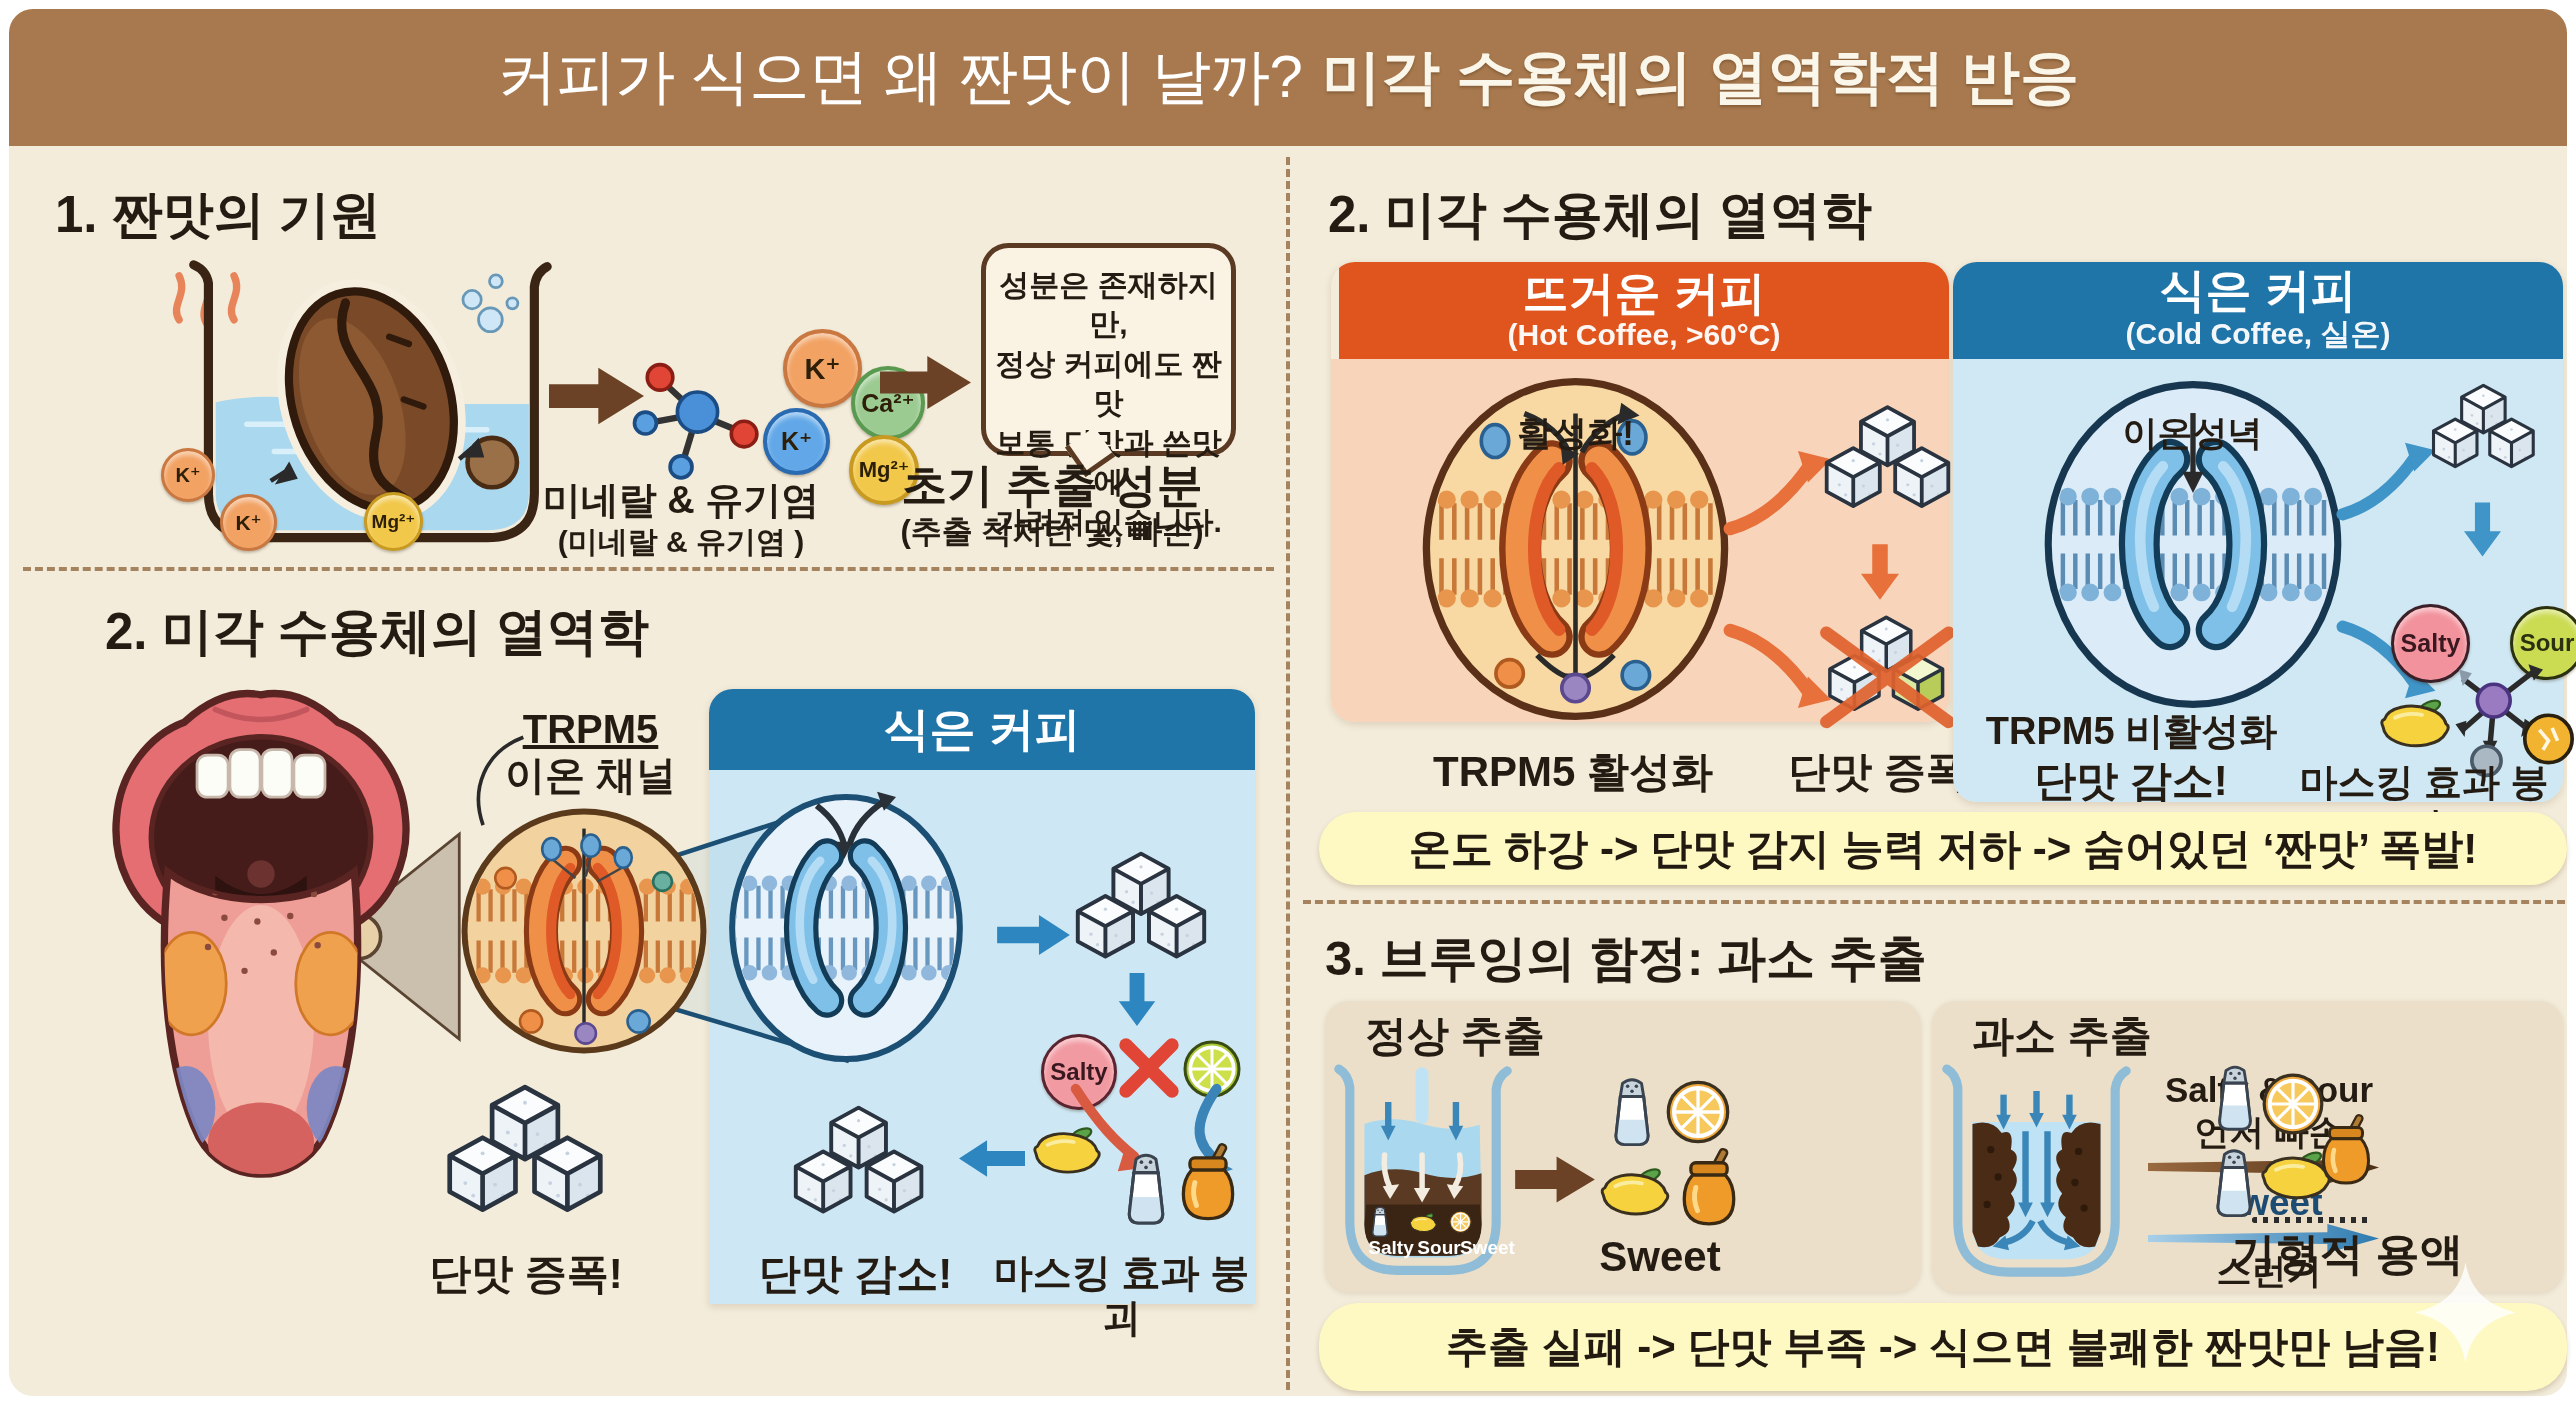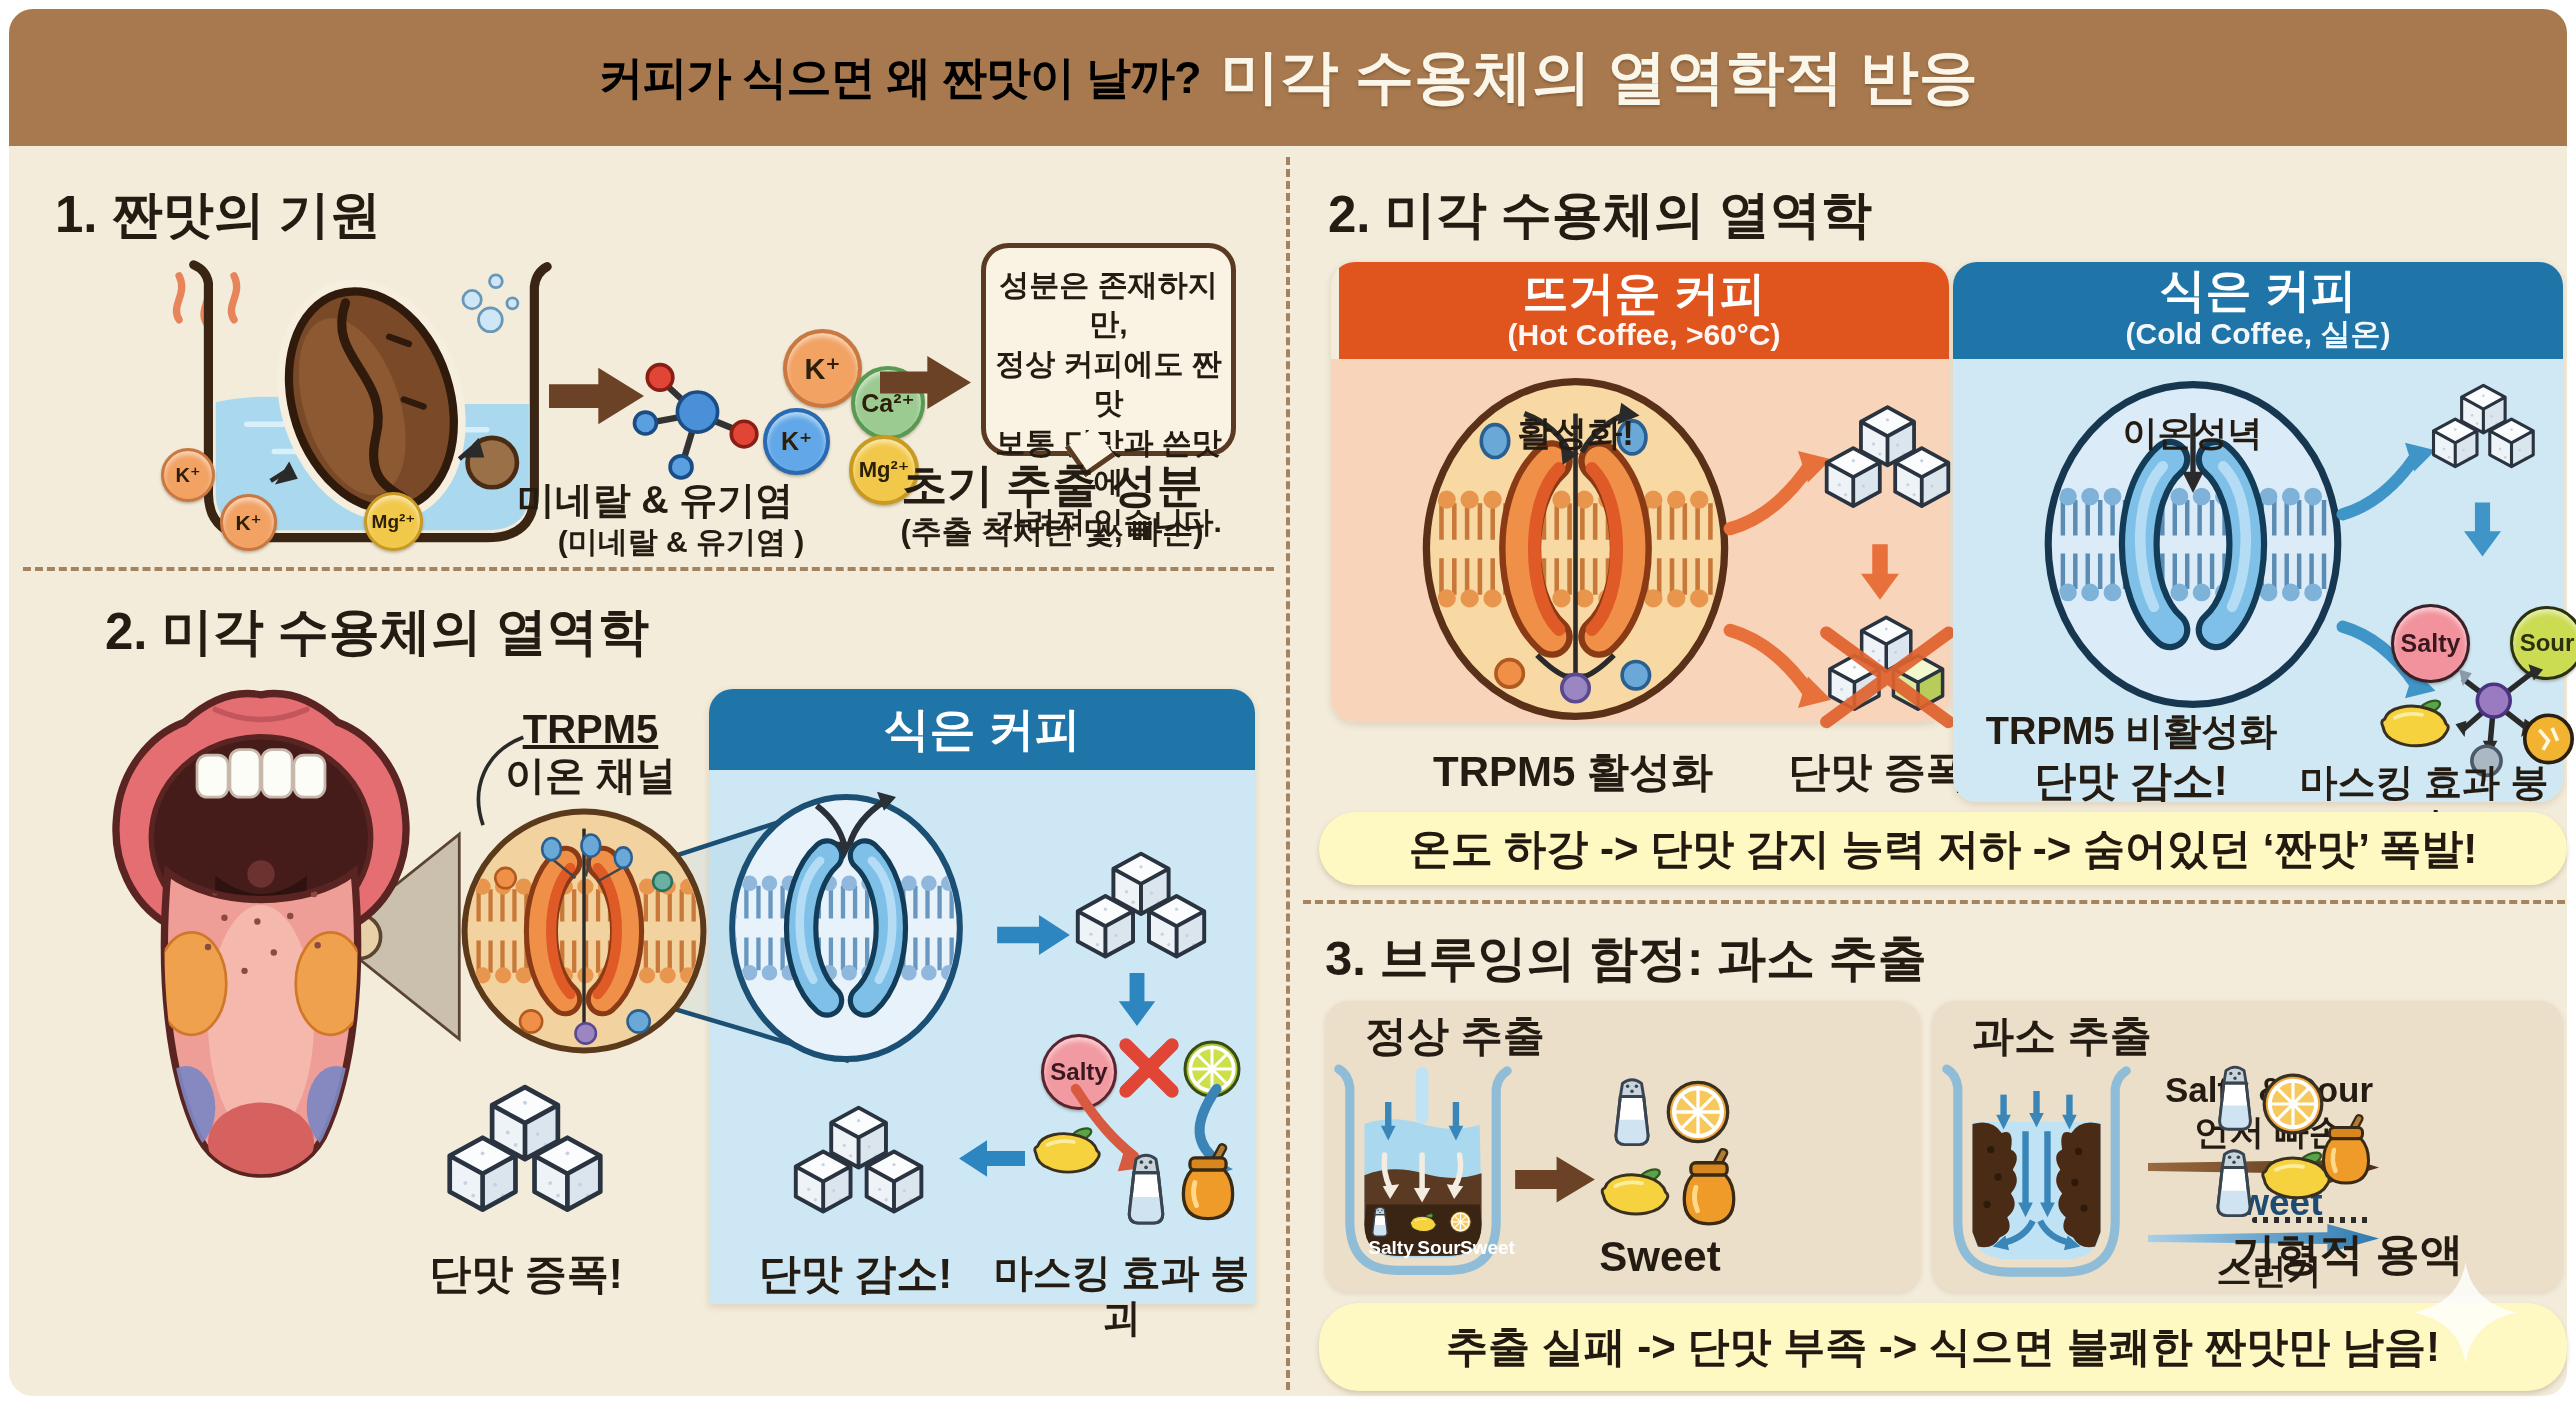--- a/index.html
+++ b/index.html
@@ -2,21 +2,21 @@
 <html style="font-size:14.6px"><head>
 <meta charset="utf-8">
 <style>
   html,body{margin:0;padding:0;background:#ffffff;}
   .stage{position:relative;width:2576px;height:1405px;background:#ffffff;overflow:hidden;
          font-family:"Liberation Sans","DejaVu Sans",sans-serif;}
   .abs{position:absolute;}
   .frame{position:absolute;inset:9.1px;background:#f3ecda;border-radius:24px;}
   .banner{position:absolute;left:9.1px;top:9.1px;width:2558px;height:137px;background:#a8794e;
           border-radius:24px 24px 0 0;display:flex;align-items:center;justify-content:center;}
-  .banner .t1{font-size:45px;font-weight:700;color:#000000;letter-spacing:-0.9px;}
+  .banner .t1{font-size:60px;font-weight:400;color:#ffffff;letter-spacing:-0.9px;}
   .banner .t2{font-size:59px;font-weight:800;color:#fbf6ea;margin-left:20px;text-shadow:0 1.8px 2.7px rgba(90,60,30,.45);}
   .h-sec{font-size:51px;font-weight:800;color:#241c12;white-space:nowrap;}
   .txt{font-weight:800;color:#241c12;text-align:center;line-height:1.15;}
   .dashv{width:0;border-left:4.6px dashed #a5835f;}
   .dashh{height:0;border-top:4.6px dashed #a5835f;}
   .tanbar{background:#fef9c3;border-radius:40px;display:flex;align-items:center;justify-content:center;
           font-weight:800;color:#221a10;box-shadow:0 2.7px 5.5px rgba(120,90,50,.25);}
   .panel{border-radius:24px;overflow:hidden;box-shadow:0 2.7px 7.3px rgba(120,90,60,.18);}
   .panel .hd{height:97px;display:flex;flex-direction:column;align-items:center;justify-content:center;color:#fff;}
   .panel .hd .pt{font-size:46px;font-weight:800;line-height:1.05;}
@@ -185,21 +185,21 @@
   <div class="abs badge" style="left:851px;top:366px;width:66px;height:66px;background:#9ccb92;border:4.6px solid #5a9a50;font-size:25px;">
       <span>Ca²⁺</span>
     </div>
   <div class="abs badge" style="left:763px;top:408px;width:59px;height:59px;background:#62a8e8;border:4.6px solid #2a6ab0;font-size:25px;">
       <span>K⁺</span>
     </div>
   <div class="abs badge" style="left:849px;top:435px;width:62px;height:62px;background:#f2c84b;border:4.6px solid #c89a20;font-size:22px;">
       <span>Mg²⁺</span>
     </div>
 
-  <div class="abs txt" style="left:431px;top:479px;width:448px;font-size:38px;">미네랄 &amp; 유기염</div>
+  <div class="abs txt" style="left:457px;top:479px;width:448px;font-size:38px;">미네랄 &amp; 유기염</div>
   <div class="abs txt" style="left:457px;top:525px;width:448px;font-size:30px;font-weight:700;">(미네랄 &amp; 유기염 )</div>
 
   <svg class="abs" style="left:880px;top:353px;" width="91" height="59" viewBox="0 0 100 64">
     <polygon points="0,20 52,20 52,3 100,32 52,61 52,44 0,44" fill="#6b4226"></polygon>
   </svg>
 
   <div class="abs bubble" style="left:981px;top:243px;width:245px;height:203px;">
     <div class="txt" style="font-size:30px;line-height:1.32;padding-top:16.5px;">
       <div>성분은 존재하지만,</div>
       <div>정상 커피에도 짠맛</div>

